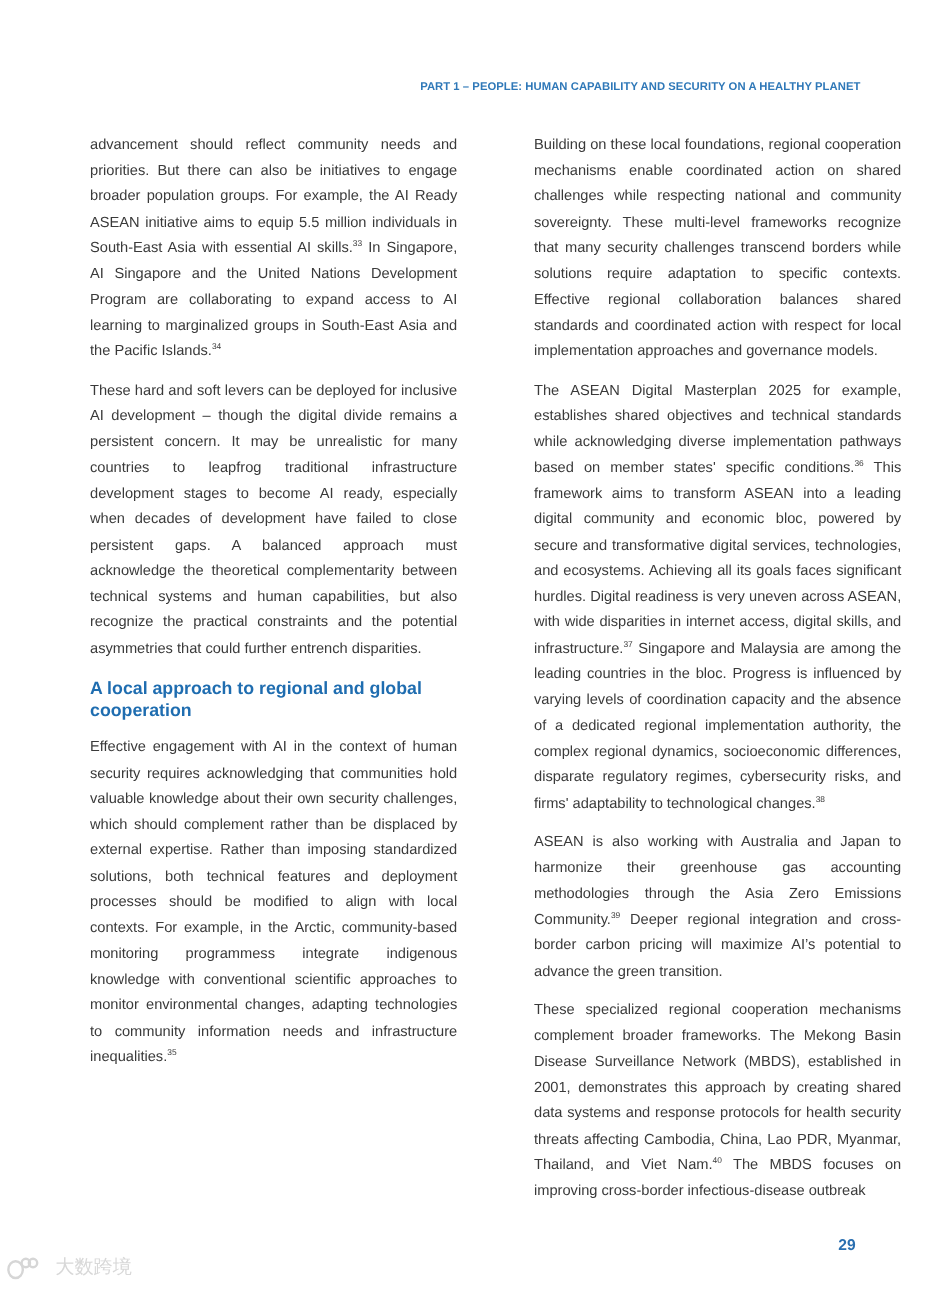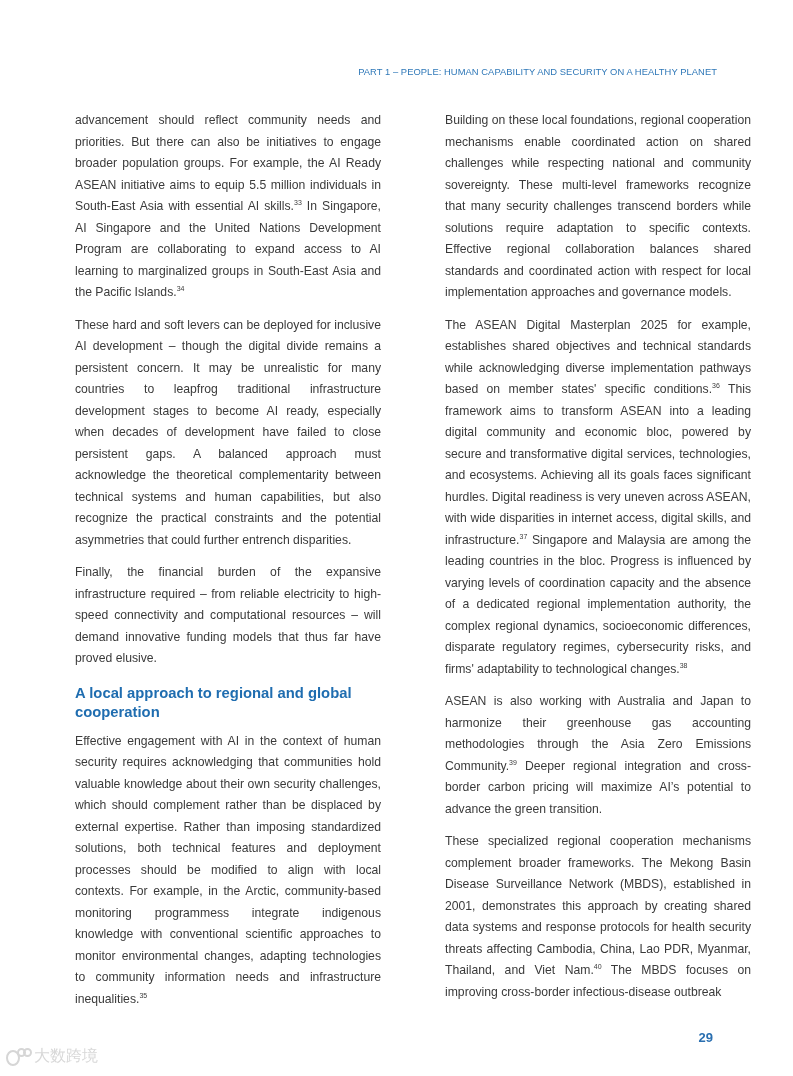--- a/index.html
+++ b/index.html
@@ -1,39 +1,38 @@
 <!DOCTYPE html>
 <html><head>
 <meta charset="utf-8">
 <style>
   html, body { margin: 0; padding: 0; background: #ffffff; }
   body { width: 793px; height: 1076px; position: relative; overflow: hidden;
          font-family: "Liberation Sans", sans-serif; color: #3a3a3a; }
-  .header { position: absolute; top: 66px; right: 76px; font-size: 9.4px; font-weight: normal;
+  .header { position: absolute; top: 66px; right: 76px; font-size: 9.4px; font-weight: bold;
             color: #2f78b8; letter-spacing: 0.05px; white-space: nowrap; }
   .col { position: absolute; top: 110px; width: 306px; }
   .col.left { left: 75px; }
   .col.right { left: 411px; margin-left: 34px; }
   p { margin: 0 0 11px 0; font-size: 12.2px; line-height: 21.5px; text-align: justify; }
   sup { font-size: 7px; line-height: 0; vertical-align: 5px; }
   h2 { margin: 14px 0 9px 0; font-size: 14.8px; line-height: 19px; color: #1f6db0; font-weight: bold; }
   .page-number { position: absolute; top: 1030px; right: 80px; font-size: 13px; font-weight: bold; color: #2a6fb0; }
-  .watermark { position: absolute; left: 6px; top: 1046px; font-size: 16px; color: #d8d8d8; display: flex; align-items: center; gap: 4px; }
+  .watermark { position: absolute; left: 6px; top: 1046px; font-size: 16px; color: #d8d8d8; display: flex; align-items: center; gap: 16px; }
   .wm-logo { width: 24px; height: 18px; position: relative; }
   .wm-logo span { position: absolute; border: 2px solid #d6d6d6; border-radius: 50%; }
 </style>
 </head>
 <body>
 
 <div class="header">PART 1 – PEOPLE: HUMAN CAPABILITY AND SECURITY ON A HEALTHY PLANET</div>
 
 <div class="col left">
   <p><span>advancement should reflect community needs and priorities. But there can also be initiatives to engage broader population groups. For example, the AI Ready ASEAN initiative aims to equip 5.5 million individuals in South-East Asia with essential AI skills.</span><sup>33</sup><span> In Singapore, AI Singapore and the United Nations Development Program are collaborating to expand access to AI learning to marginalized groups in South-East Asia and the Pacific Islands.</span><sup>34</sup></p>
   <p>These hard and soft levers can be deployed for inclusive AI development – though the digital divide remains a persistent concern. It may be unrealistic for many countries to leapfrog traditional infrastructure development stages to become AI ready, especially when decades of development have failed to close persistent gaps. A balanced approach must acknowledge the theoretical complementarity between technical systems and human capabilities, but also recognize the practical constraints and the potential asymmetries that could further entrench disparities.</p>
-  <p>Finally, the financial burden of the expansive infrastructure required – from reliable electricity to high-speed connectivity and computational resources – will demand innovative funding models that thus far have proved elusive.</p>
   <h2>A local approach to regional and global cooperation</h2>
   <p><span>Effective engagement with AI in the context of human security requires acknowledging that communities hold valuable knowledge about their own security challenges, which should complement rather than be displaced by external expertise. Rather than imposing standardized solutions, both technical features and deployment processes should be modified to align with local contexts. For example, in the Arctic, community-based monitoring programmess integrate indigenous knowledge with conventional scientific approaches to monitor environmental changes, adapting technologies to community information needs and infrastructure inequalities.</span><sup>35</sup></p>
 </div>
 
 <div class="col right">
   <p>Building on these local foundations, regional cooperation mechanisms enable coordinated action on shared challenges while respecting national and community sovereignty. These multi-level frameworks recognize that many security challenges transcend borders while solutions require adaptation to specific contexts. Effective regional collaboration balances shared standards and coordinated action with respect for local implementation approaches and governance models.</p>
   <p><span>The ASEAN Digital Masterplan 2025 for example, establishes shared objectives and technical standards while acknowledging diverse implementation pathways based on member states' specific conditions.</span><sup>36</sup><span> This framework aims to transform ASEAN into a leading digital community and economic bloc, powered by secure and transformative digital services, technologies, and ecosystems. Achieving all its goals faces significant hurdles. Digital readiness is very uneven across ASEAN, with wide disparities in internet access, digital skills, and infrastructure.</span><sup>37</sup><span> Singapore and Malaysia are among the leading countries in the bloc. Progress is influenced by varying levels of coordination capacity and the absence of a dedicated regional implementation authority, the complex regional dynamics, socioeconomic differences, disparate regulatory regimes, cybersecurity risks, and firms' adaptability to technological changes.</span><sup>38</sup></p>
   <p><span>ASEAN is also working with Australia and Japan to harmonize their greenhouse gas accounting methodologies through the Asia Zero Emissions Community.</span><sup>39</sup><span> Deeper regional integration and cross-border carbon pricing will maximize AI’s potential to advance the green transition.</span></p>
   <p><span>These specialized regional cooperation mechanisms complement broader frameworks. The Mekong Basin Disease Surveillance Network (MBDS), established in 2001, demonstrates this approach by creating shared data systems and response protocols for health security threats affecting Cambodia, China, Lao PDR, Myanmar, Thailand, and Viet Nam.</span><sup>40</sup><span> The MBDS focuses on improving cross-border infectious-disease outbreak</span></p>
 </div>

